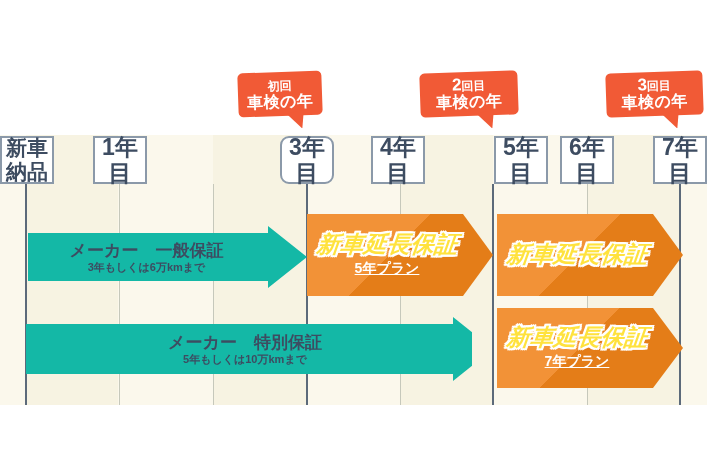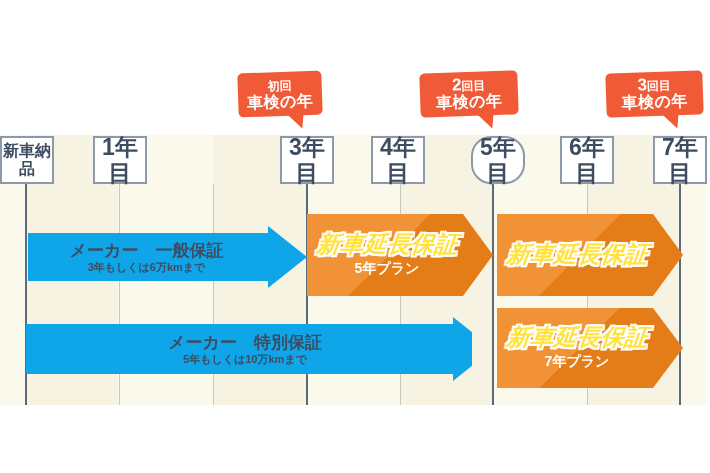--- a/index.html
+++ b/index.html
@@ -22,42 +22,42 @@
   .tick.dark  { width:2px; background:#5c6a7a; }
   .tick.t0 { left:25px; }  .tick.t1 { left:119px; } .tick.t2 { left:213px; }
   .tick.t3 { left:306px; } .tick.t4 { left:400px; } .tick.t5 { left:492px; }
   .tick.t6 { left:587px; } .tick.t7 { left:679px; }
 
   
   .ybox { position:absolute; top:136px; width:54px; height:48px; background:#ffffff;
           border:2px solid #8b99a9; color:#3d4c61; font-weight:bold; font-size:23px;
           display:flex; align-items:center; justify-content:center; text-align:center;
           line-height:1.15; z-index:5; }
-  .ybox.y0 { left:0px;   font-size:16px; }
-  .ybox.y1 { left:93px; }  .ybox.y2 { left:186px; } .ybox.y3 { left:280px; }
-  .ybox.y4 { left:371px; } .ybox.y5 { left:471px;border-radius:20px; } .ybox.y6 { left:560px; }
+  .ybox.y0 { left:0px;   font-size:21px; }
+  .ybox.y1 { left:93px; }  .ybox.y2 { left:186px; } .ybox.y3 { left:280px;border-radius:9px; }
+  .ybox.y4 { left:371px; } .ybox.y5 { left:494px; } .ybox.y6 { left:560px; }
   .ybox.y7 { left:653px; }
 
   
   .badge { position:absolute; top:72px; background:#f15a36; color:#ffffff;
            border-radius:5px; text-align:center; padding:4px 6px 5px;
            transform:rotate(-2deg); z-index:6; }
   .badge.b1 { left:238px; width:84px; }
   .badge.b2 { left:420px; width:98px; }
   .badge.b3 { left:606px; width:97px; }
   .badge .line1 { display:block; font-weight:bold; line-height:1.0; }
   .badge .num   { font-size:17px; font-weight:bold; }
   .badge .ord   { font-size:12px; font-weight:bold; }
   .badge .line2 { display:block; font-size:16px; font-weight:bold; line-height:1.15; letter-spacing:0.5px; }
   .badge .tail { position:absolute; bottom:-14px; left:58%; width:18px; height:18px;
                  background:#f15a36; clip-path:polygon(0 0, 100% 0, 70% 100%);
                  transform:rotate(-10deg); }
 
   
-  .arrow-blue { position:absolute; background:#0ea5e9; color:#3d4c61; z-index:3;
+  .arrow-blue { position:absolute; background:#14b8a6; color:#3d4c61; z-index:3;
                 display:flex; flex-direction:column; align-items:center; justify-content:center; }
   .arrow-blue .ttl { font-size:17px; font-weight:bold; line-height:1.25; }
   .arrow-blue .sub { font-size:11px; font-weight:bold; line-height:1.2; }
   .ab1 { left:28px; top:226px; width:279px; height:62px; padding-right:42px;
          clip-path:polygon(0 7px, 240px 7px, 240px 0px, 279px 31px, 240px 62px, 240px 55px, 0px 55px); }
   .ab2 { left:26px; top:317px; width:446px; height:64px; padding-right:40px; padding-left:32px;
          clip-path:polygon(0 7px, 427px 7px, 427px 0px, 467px 32px, 427px 64px, 427px 57px, 0px 57px); }
 
   
   .arrow-orange { position:absolute; z-index:4; color:#ffffff;
@@ -65,21 +65,21 @@
                   clip-path:polygon(0 0, calc(100% - 30px) 0, 100% 50%, calc(100% - 30px) 100%, 0 100%);
                   display:flex; flex-direction:column; align-items:center; justify-content:center;
                   padding-right:26px; }
   .oa1 { left:307px; top:214px; width:186px; height:82px; }
   .oa2 { left:497px; top:214px; width:186px; height:82px; }
   .oa3 { left:497px; top:308px; width:186px; height:80px; }
   .arrow-orange .ttl { font-size:23px; font-weight:bold; font-style:italic; color:#ffe23d;
                        letter-spacing:0.5px; transform:skewX(-6deg); white-space:nowrap; line-height:1.1;
                        text-shadow:-2px -2px 0 #fff, 2px -2px 0 #fff, -2px 2px 0 #fff, 2px 2px 0 #fff,
                                    -2px 0 0 #fff, 2px 0 0 #fff, 0 -2px 0 #fff, 0 2px 0 #fff; }
-  .arrow-orange .plan { font-weight:bold; margin-top:3px; white-space:nowrap; }
+  .arrow-orange .plan { font-weight:bold; margin-top:3px; white-space:nowrap;text-decoration:underline; }
   .oa1 .plan { font-size:14px; }
   .oa2 .plan { font-size:11.5px; }
   .oa3 .plan { font-size:14px; }
 </style>
 </head>
 <body>
 
 <div class="stage">
 
   <div class="band">

